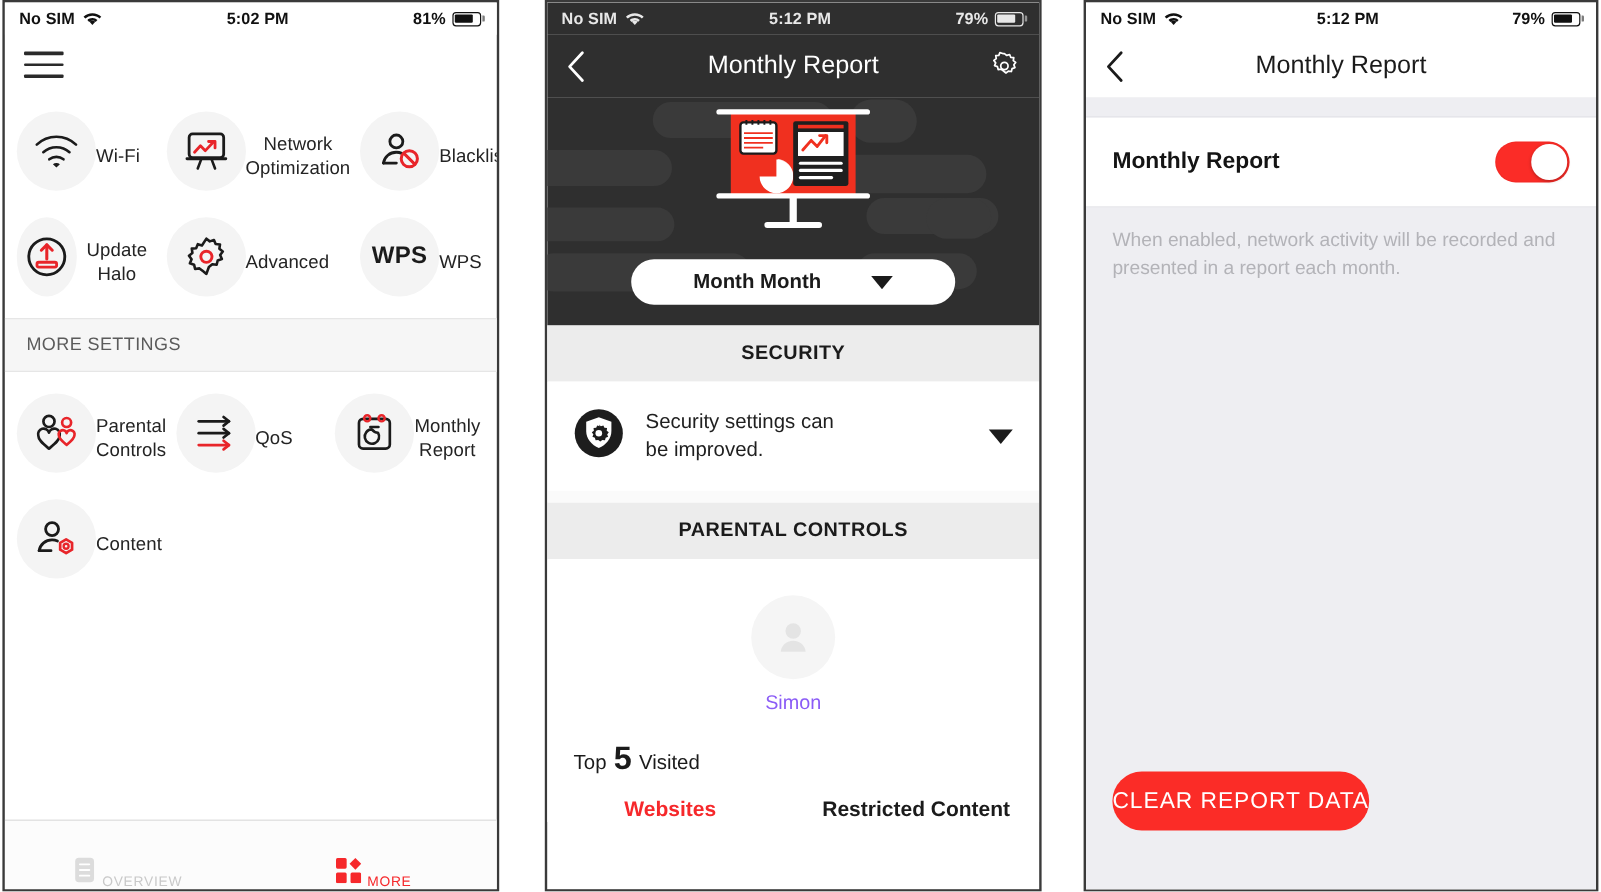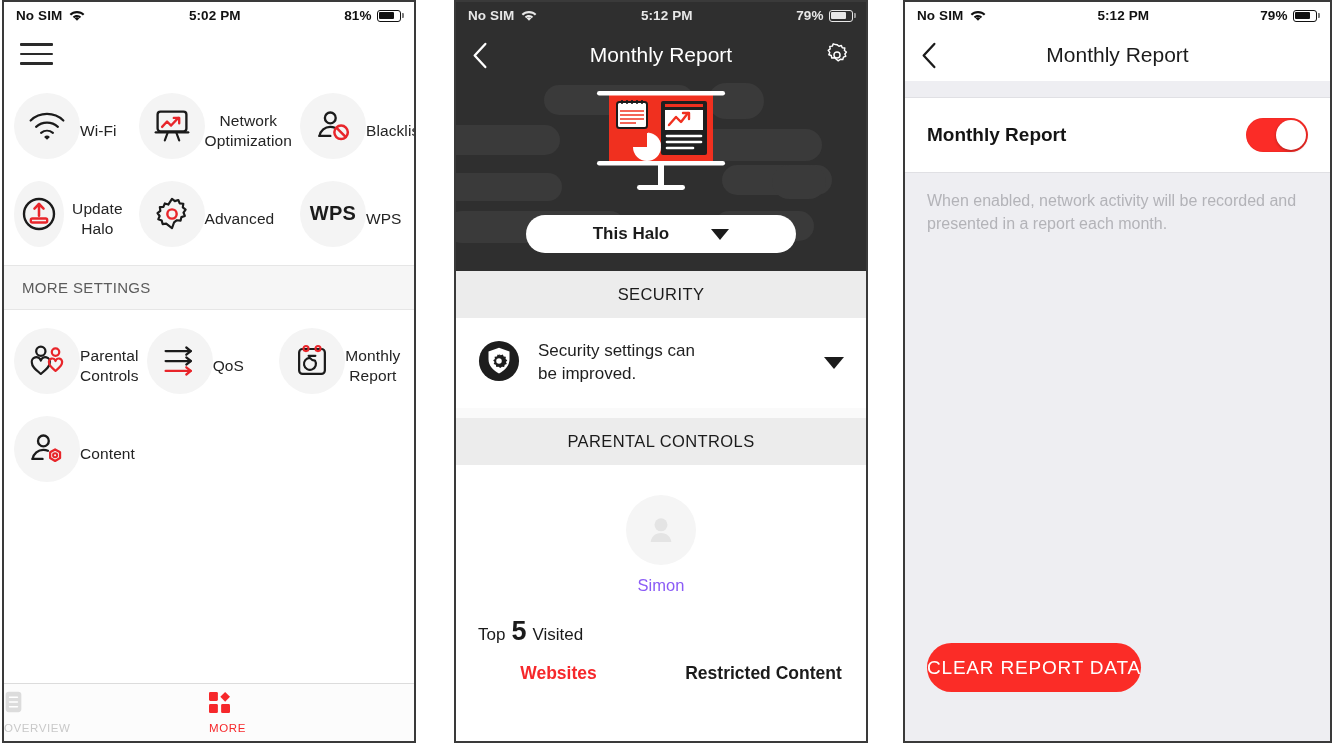--- a/index.html
+++ b/index.html
@@ -91,21 +91,21 @@
   }
   .wps-text { font-size: 20px; font-weight: 700; color:#1b1b1b; letter-spacing:.3px; }
 
   
   .tabbar {
     position:absolute; left:0; right:0; bottom:0; height:58px;
     background:#fcfcfc; border-top:1px solid #dcdcdc;
     display:flex;
   }
   .tab {
-    flex:1; display:flex; flex-direction:column; align-items:flex-start; justify-content:center;
+    flex:1; display:flex; flex-direction:row; align-items:flex-end; justify-content:center;
     gap:5px; cursor:pointer;
   }
   .tab-label { font-size: 11.5px; letter-spacing:.6px; }
   .tab.inactive .tab-label { color:#c9c9c9; }
   .tab.active   .tab-label { color:#f6282b; }
 
   
   .hero {
     background:#2f2f2f; position:relative; height: 190px; overflow:hidden;
     display:flex; flex-direction:column; align-items:center; justify-content:flex-start;
@@ -116,21 +116,21 @@
     position:relative; z-index:3; margin-top: 8px;
     width: 270px; height: 38px; border-radius: 19px; background:#fff;
     display:flex; align-items:center; justify-content:center; cursor:pointer;
   }
   .dropdown-label { font-size: 17px; font-weight:700; color:#1b1b1b; }
   .caret-dn {
     width:0; height:0; border-left:9px solid transparent; border-right:9px solid transparent;
     border-top: 11px solid #1b1b1b; margin-left: 42px;
   }
   .sec-title {
-    background:#ececec; text-align:center; font-size:16.5px; font-weight:400;
+    background:#ececec; text-align:center; font-size:16.5px; font-weight:700;
     color:#1b1b1b; padding: 14px 0; letter-spacing:.4px;
   }
   .sec-row {
     background:#fff; display:flex; align-items:center; gap:18px;
     padding: 22px 22px; cursor:pointer;
   }
   .sec-row-text { flex:1; font-size: 17px; color:#1f1f1f; line-height:1.35; }
   .caret-sm {
     width:0;height:0;border-left:10px solid transparent;border-right:10px solid transparent;
     border-top: 12px solid #1b1b1b;
@@ -472,21 +472,21 @@
           <path d="M122 28h6v6" fill="none" stroke="#f0301f" stroke-width="2.4" stroke-linecap="round" stroke-linejoin="round"></path>
           <g stroke="#fff" stroke-width="2.6" stroke-linecap="round">
             <path d="M106 51h34"></path>
               <path d="M106 57h34"></path>
               <path d="M106 63h26"></path>
           </g>
         </svg>
       </div>
 
       <div class="dropdown">
-        <span class="dropdown-label">This Halo</span>
+        <span class="dropdown-label">Month Month</span>
         <span class="caret-dn"></span>
       </div>
     </div>
 
     <div class="sec-title">SECURITY</div>
 
     <div class="sec-row">
       <span>
         <svg viewBox="0 0 44 44" width="42" height="42">
           <circle cx="22" cy="22" r="21" fill="#1d1d1d"></circle>

